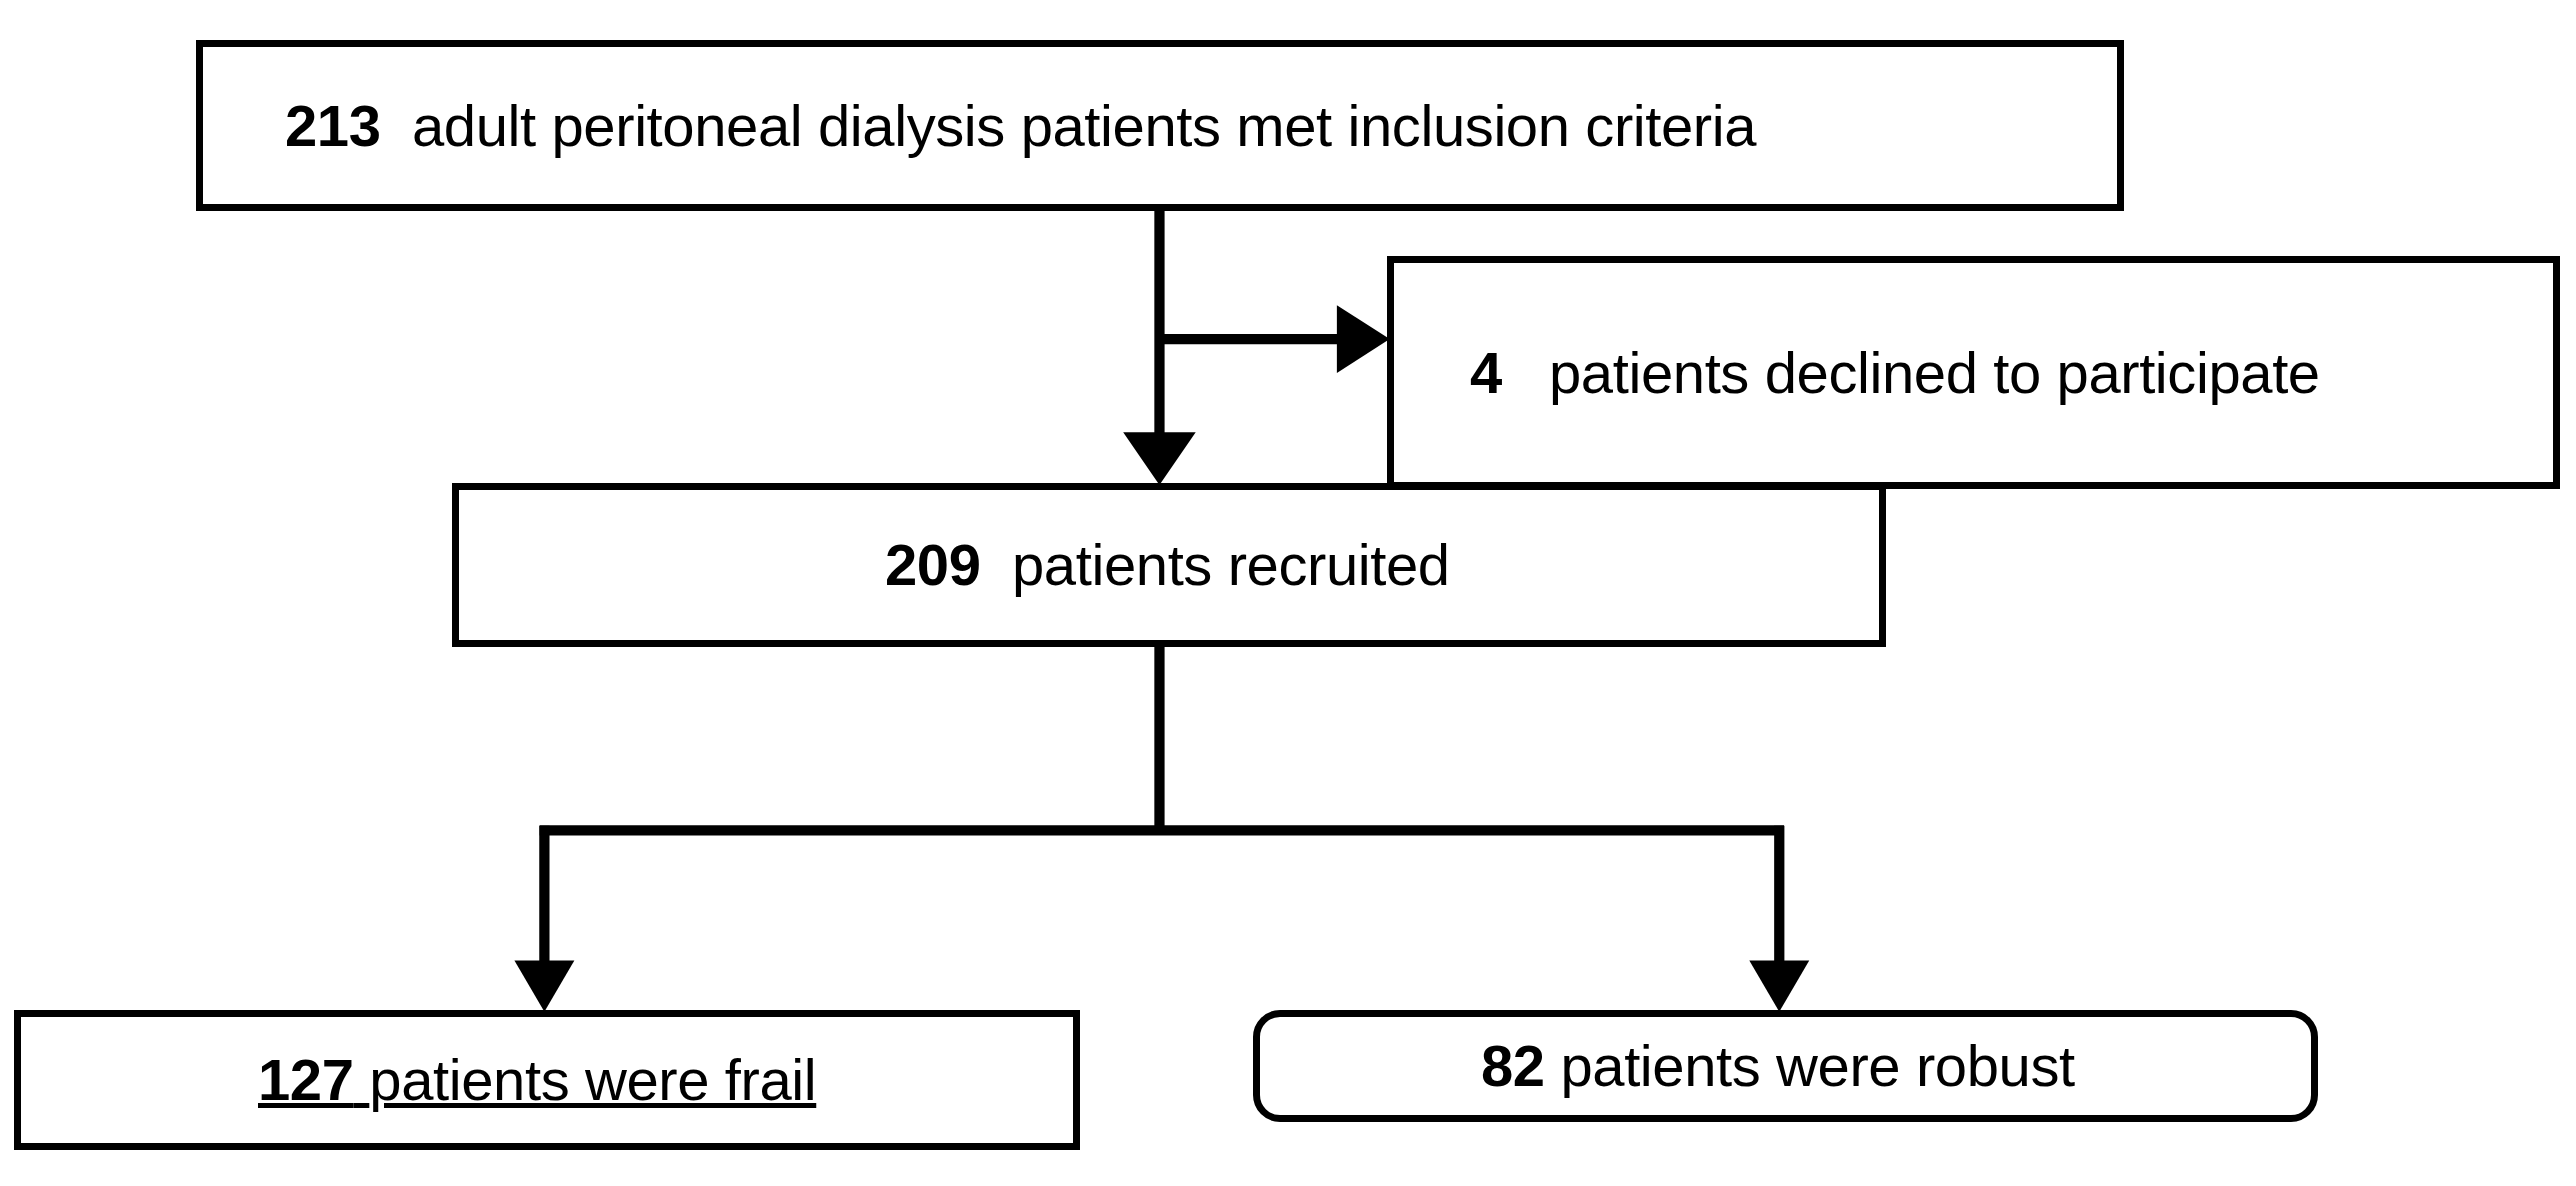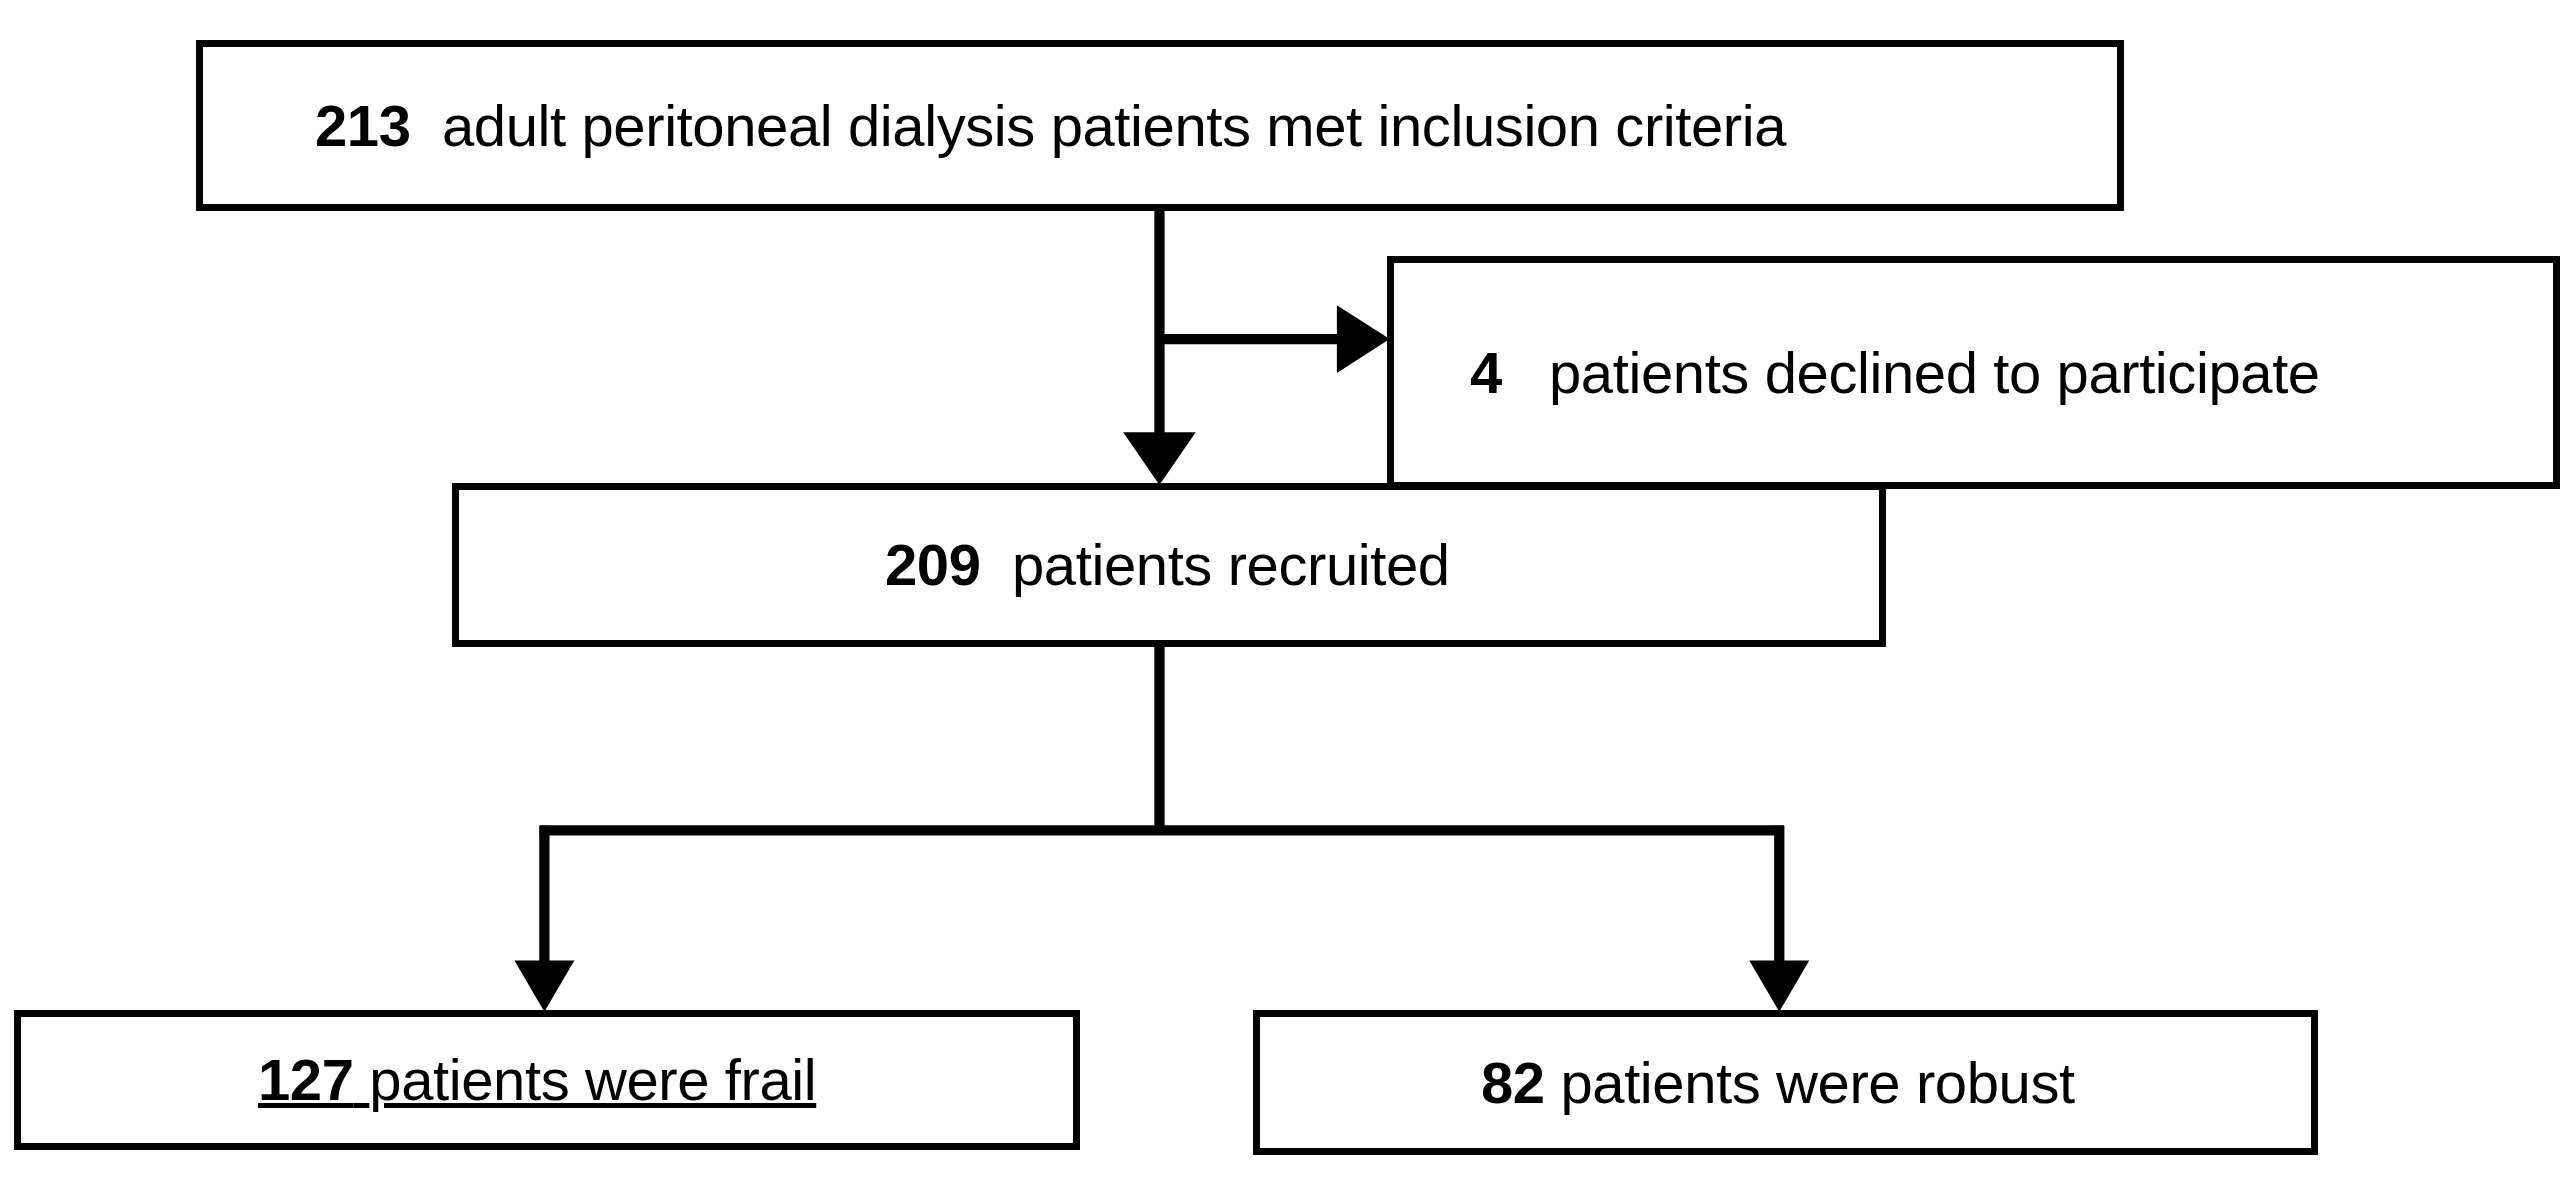--- a/index.html
+++ b/index.html
@@ -67,21 +67,21 @@
 
     <line x1="684" y1="1053" x2="2262" y2="1053" stroke="#000000" stroke-width="13"></line>
 
     <line x1="690" y1="1047" x2="690" y2="1268" stroke="#000000" stroke-width="13"></line>
     <polygon points="690,1283 652,1218 728,1218" fill="#000000"></polygon>
 
     <line x1="2256" y1="1047" x2="2256" y2="1268" stroke="#000000" stroke-width="13"></line>
     <polygon points="2256,1283 2218,1218 2294,1218" fill="#000000"></polygon>
   </svg>
 
-  <div class="flow-box" style="left:196px; top:40px; width:1928px; height:171px; padding-left:112px;">
+  <div class="flow-box" style="left:196px; top:40px; width:1928px; height:171px; padding-left:82px;">
     <span class="box-text">
       <span class="box-count">213</span><span>&nbsp;&nbsp;</span><span class="box-label">adult peritoneal dialysis patients met inclusion criteria</span>
     </span>
   </div>
 
   <div class="flow-box" style="left:1387px; top:256px; width:1173px; height:233px; padding-left:76px;">
     <span class="box-text">
       <span class="box-count">4</span><span>&nbsp;&nbsp;&nbsp;</span><span class="box-label">patients declined to participate</span>
     </span>
   </div>
@@ -91,20 +91,20 @@
       <span class="box-count">209</span><span>&nbsp;&nbsp;</span><span class="box-label">patients recruited</span>
     </span>
   </div>
 
   <div class="flow-box" style="left:14px; top:1010px; width:1066px; height:140px; padding-left:237px;text-decoration:underline;">
     <span class="box-text">
       <span class="box-count">127</span><span>&nbsp;</span><span class="box-label">patients were frail</span>
     </span>
   </div>
 
-  <div class="flow-box" style="left:1253px; top:1010px; width:1065px; height:145px; padding-left:221px;">
+  <div class="flow-box" style="left:1253px; top:1010px; width:1065px; height:112px; padding-left:221px;border-radius:27px;">
     <span class="box-text">
       <span class="box-count">82</span><span>&nbsp;</span><span class="box-label">patients were robust</span>
     </span>
   </div>
 
 </div>
 
 
 </body></html>

